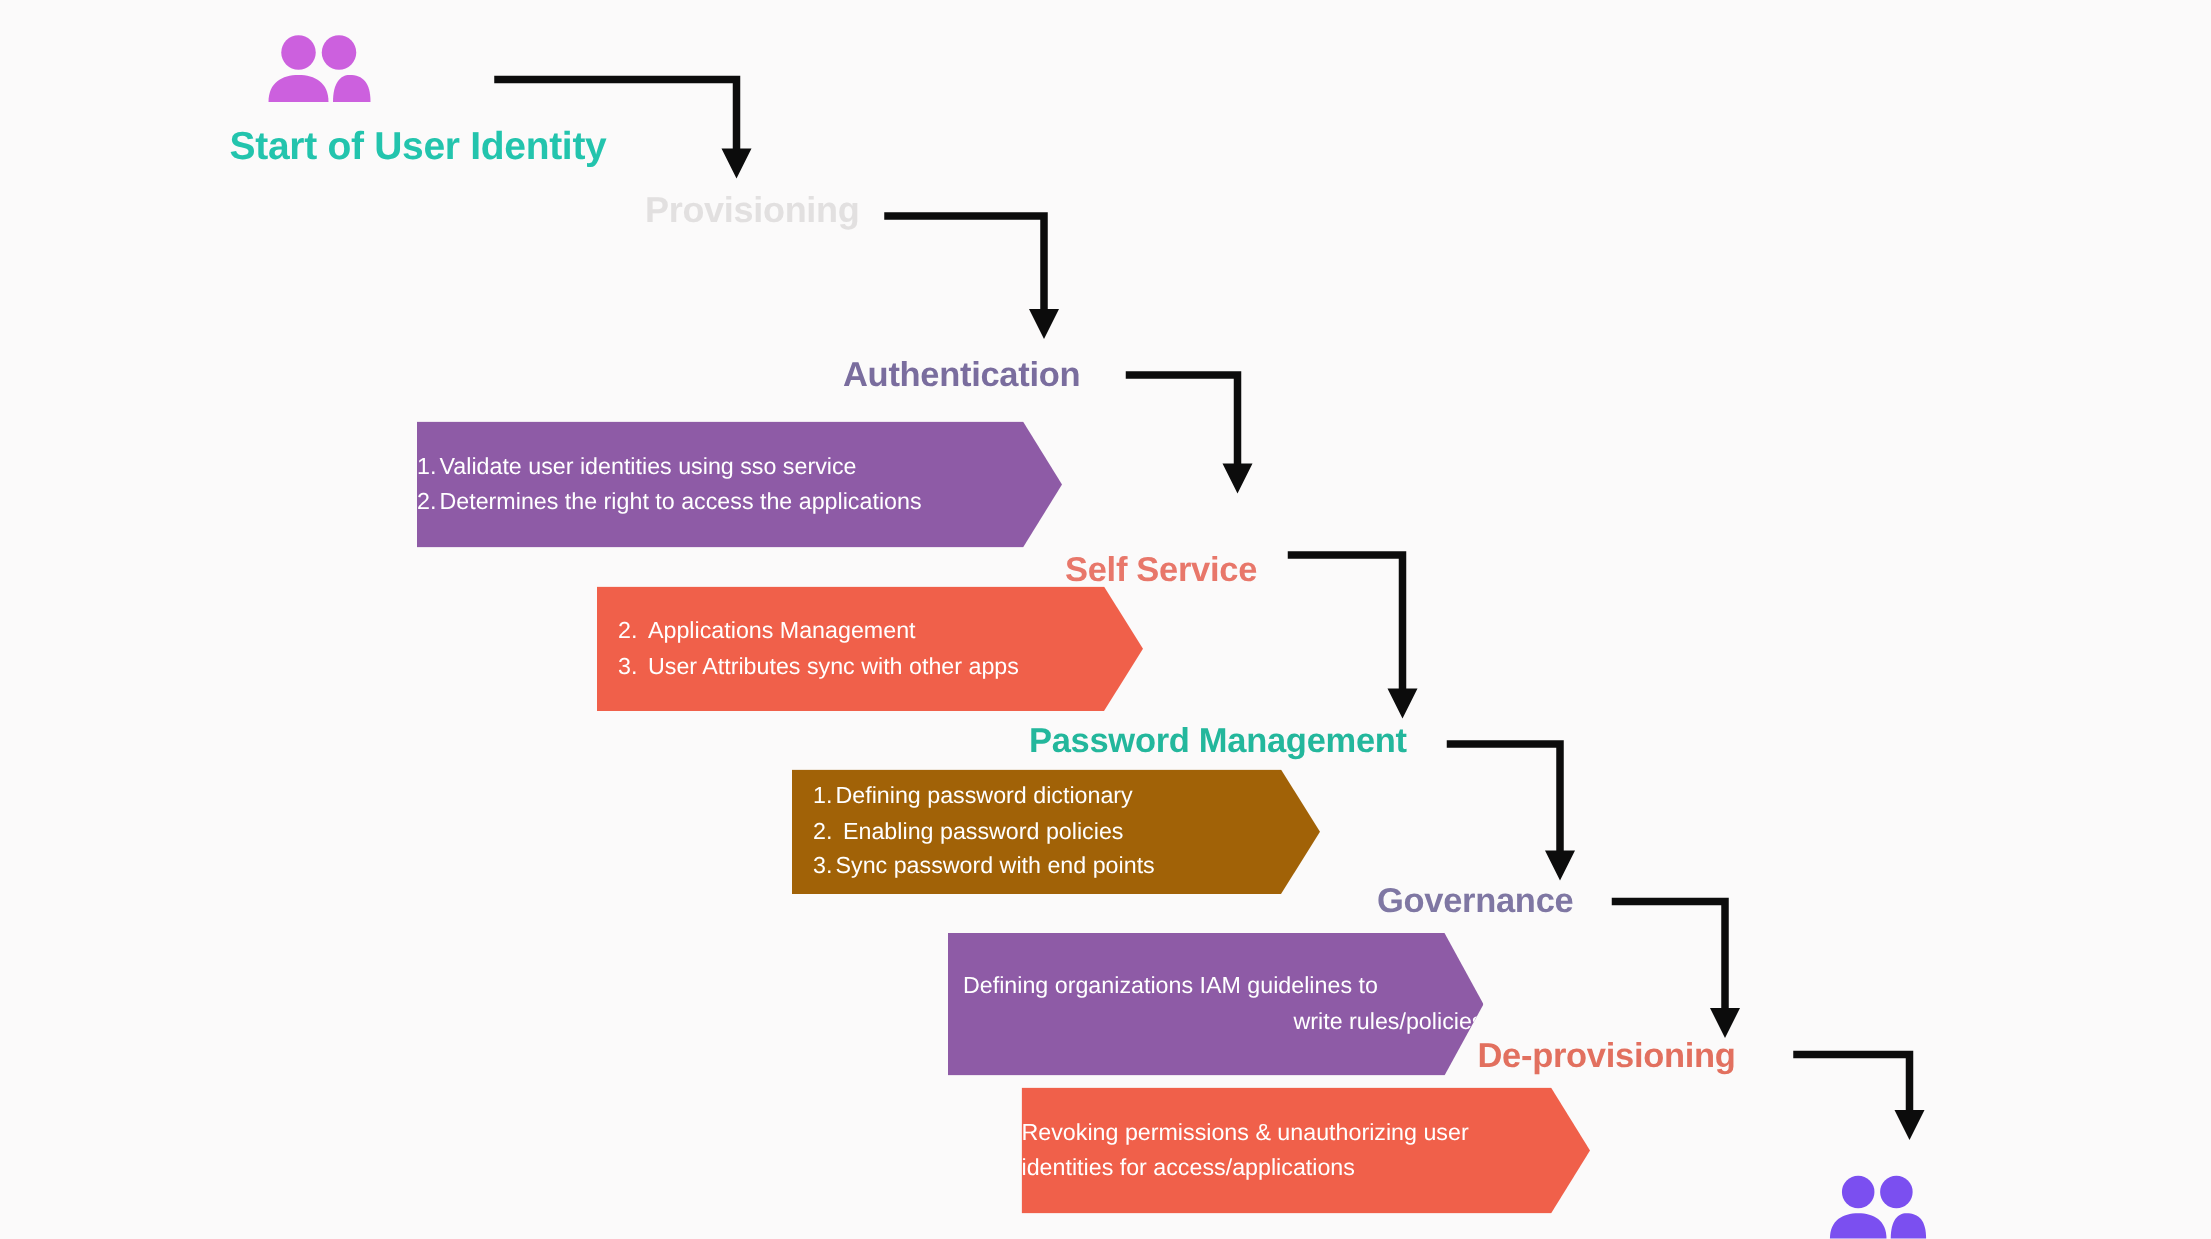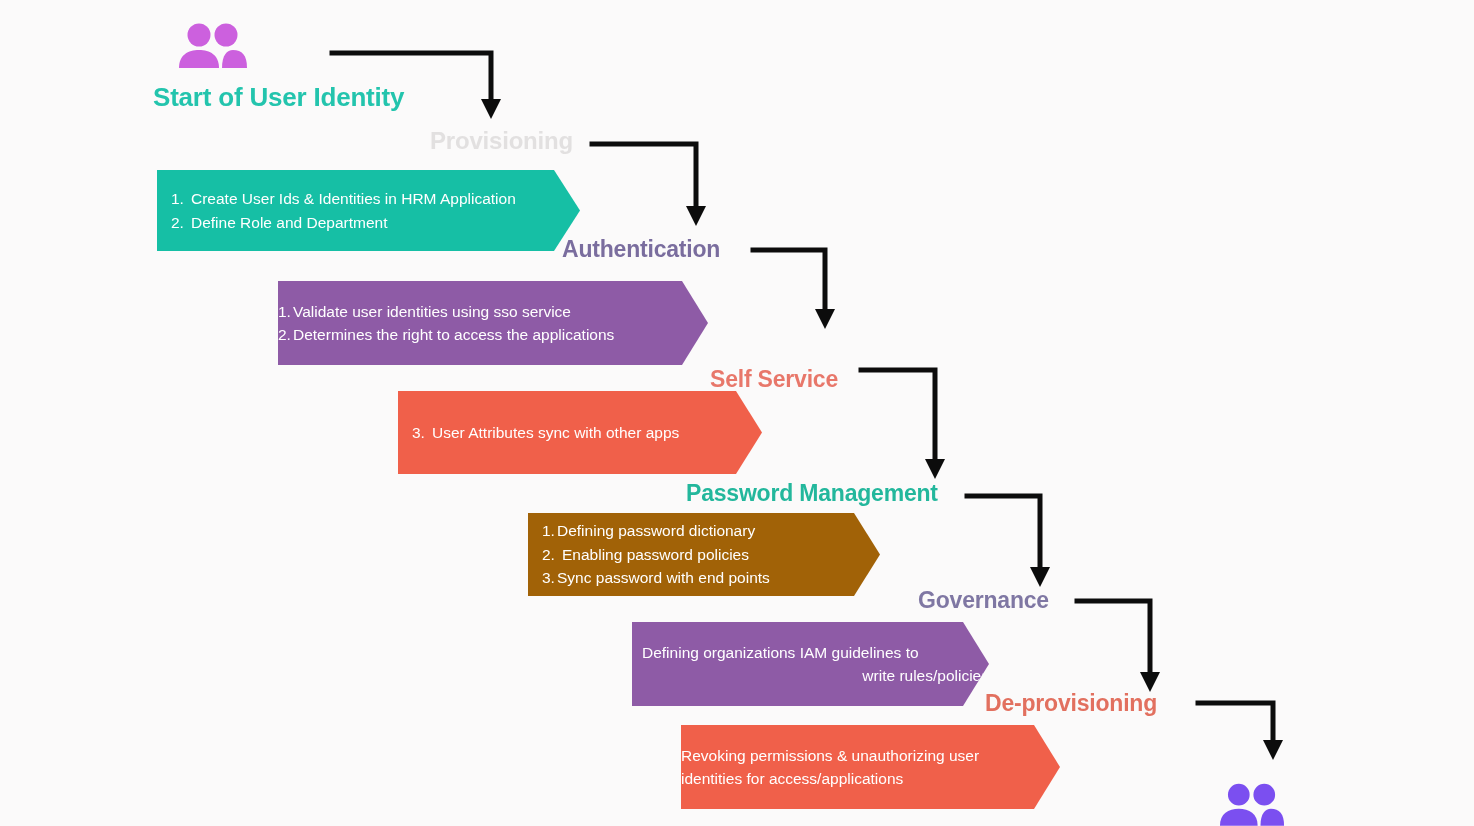--- a/index.html
+++ b/index.html
@@ -87,26 +87,20 @@
 
   <div class="arrow" style="left:330px; top:47px;">
     <svg width="175" height="80" viewBox="0 0 175 80">
       <path d="M2 6 H161 V58" fill="none" stroke="#0c0c0c" stroke-width="5" stroke-linecap="square"></path>
       <path d="M161 72 L151 52 L171 52 Z" fill="#0c0c0c"></path>
     </svg>
   </div>
 
   <div class="stage-label" style="left:430px; top:129px; font-size:24px; color:#e2e0e0;">Provisioning</div>
 
-  <div class="banner" style="left:157px; top:170px; width:423px; height:81px; padding-left:14px; background:#16bfa5;">
-    <div class="banner-text">
-      <span class="ln"><span class="num">1.</span><span>Create User Ids &amp; Identities in HRM Application</span></span>
-      <span class="ln"><span class="num">2.</span><span>Define Role and Department</span></span>
-    </div>
-  </div>
 
   <div class="arrow" style="left:590px; top:138px;">
     <svg width="130" height="95" viewBox="0 0 130 95">
       <path d="M2 6 H106 V73" fill="none" stroke="#0c0c0c" stroke-width="5" stroke-linecap="square"></path>
       <path d="M106 88 L96 68 L116 68 Z" fill="#0c0c0c"></path>
     </svg>
   </div>
 
   <div class="stage-label" style="left:562px; top:238px; font-size:23px; color:#7a6d9e;">Authentication</div>
 
@@ -121,20 +115,21 @@
     <svg width="100" height="100" viewBox="0 0 100 100">
       <path d="M2 6 H74 V70" fill="none" stroke="#0c0c0c" stroke-width="5" stroke-linecap="square"></path>
       <path d="M74 85 L64 65 L84 65 Z" fill="#0c0c0c"></path>
     </svg>
   </div>
 
   <div class="stage-label" style="left:710px; top:368px; font-size:23px; color:#e8776a;">Self Service</div>
 
   <div class="banner" style="left:398px; top:391px; width:364px; height:83px; padding-left:14px; background:#f0604a;">
     <div class="banner-text">
+      <span class="ln"><span class="num">2.</span><span>Applications Management</span></span>
       <span class="ln"><span class="num">3.</span><span>User Attributes sync with other apps</span></span>
     </div>
   </div>
 
   <div class="arrow" style="left:859px; top:364px;">
     <svg width="110" height="125" viewBox="0 0 110 125">
       <path d="M2 6 H76 V100" fill="none" stroke="#0c0c0c" stroke-width="5" stroke-linecap="square"></path>
       <path d="M76 115 L66 95 L86 95 Z" fill="#0c0c0c"></path>
     </svg>
   </div>
@@ -151,21 +146,21 @@
 
   <div class="arrow" style="left:965px; top:490px;">
     <svg width="110" height="110" viewBox="0 0 110 110">
       <path d="M2 6 H75 V82" fill="none" stroke="#0c0c0c" stroke-width="5" stroke-linecap="square"></path>
       <path d="M75 97 L65 77 L85 77 Z" fill="#0c0c0c"></path>
     </svg>
   </div>
 
   <div class="stage-label" style="left:918px; top:589px; font-size:23px; color:#7f77a3;">Governance</div>
 
-  <div class="banner" style="left:632px; top:622px; width:357px; height:84px; padding-left:10px; background:#8e5ba6;">
+  <div class="banner" style="left:632px; top:622px; width:357px; height:95px; padding-left:10px; background:#8e5ba6;">
     <div class="banner-text">
       <span class="ln"><span>Defining organizations IAM guidelines to</span></span>
       <span class="ln" style="padding-left:6px;text-align:right;"><span>write rules/policies</span></span>
     </div>
   </div>
 
   <div class="arrow" style="left:1075px; top:595px;">
     <svg width="110" height="110" viewBox="0 0 110 110">
       <path d="M2 6 H75 V82" fill="none" stroke="#0c0c0c" stroke-width="5" stroke-linecap="square"></path>
       <path d="M75 97 L65 77 L85 77 Z" fill="#0c0c0c"></path>

